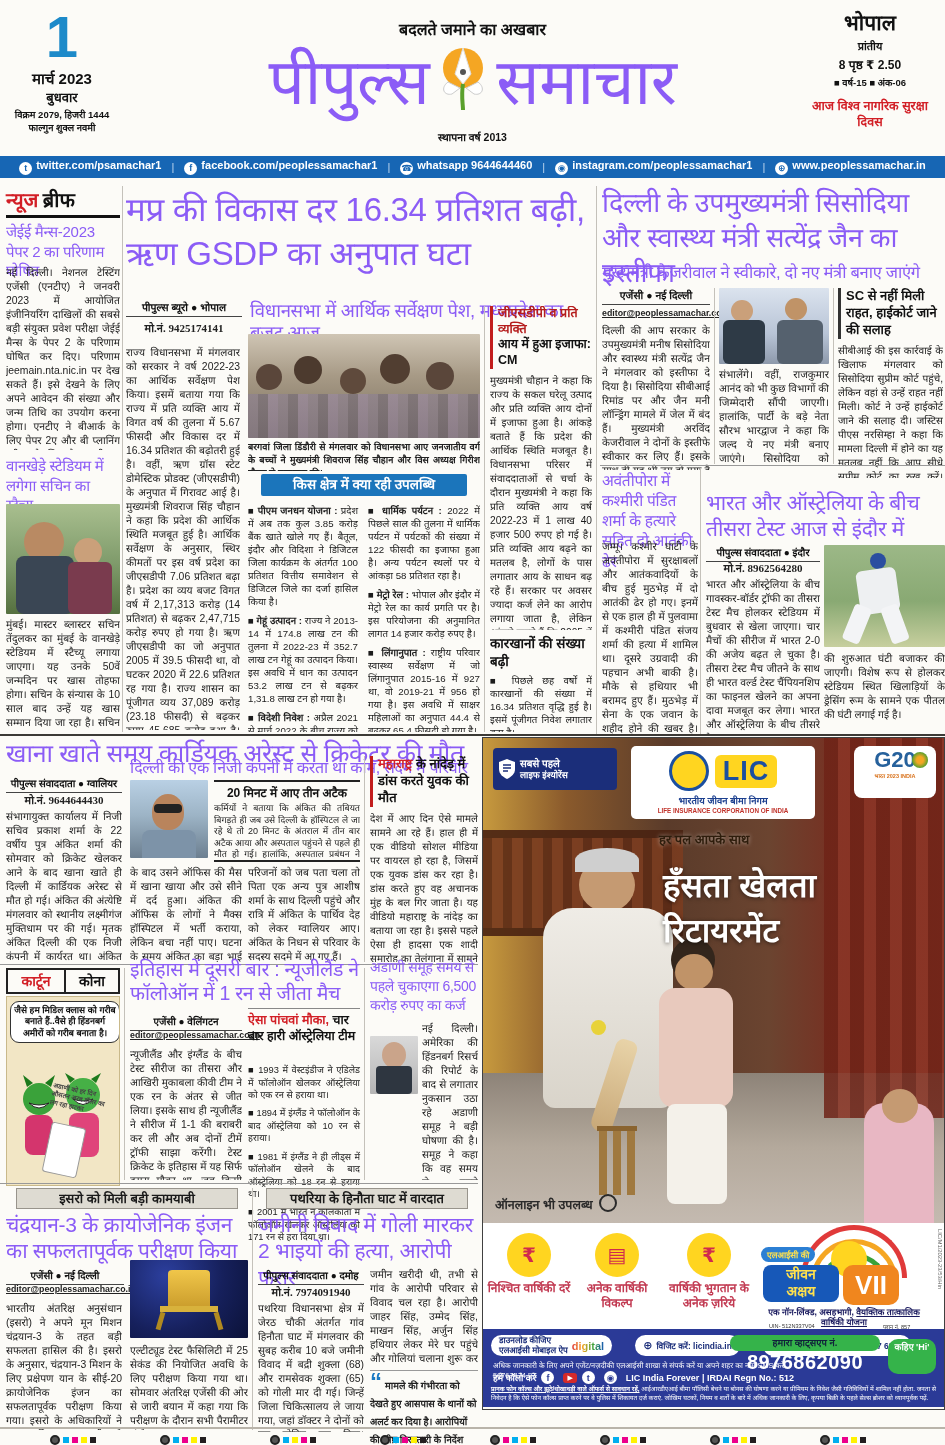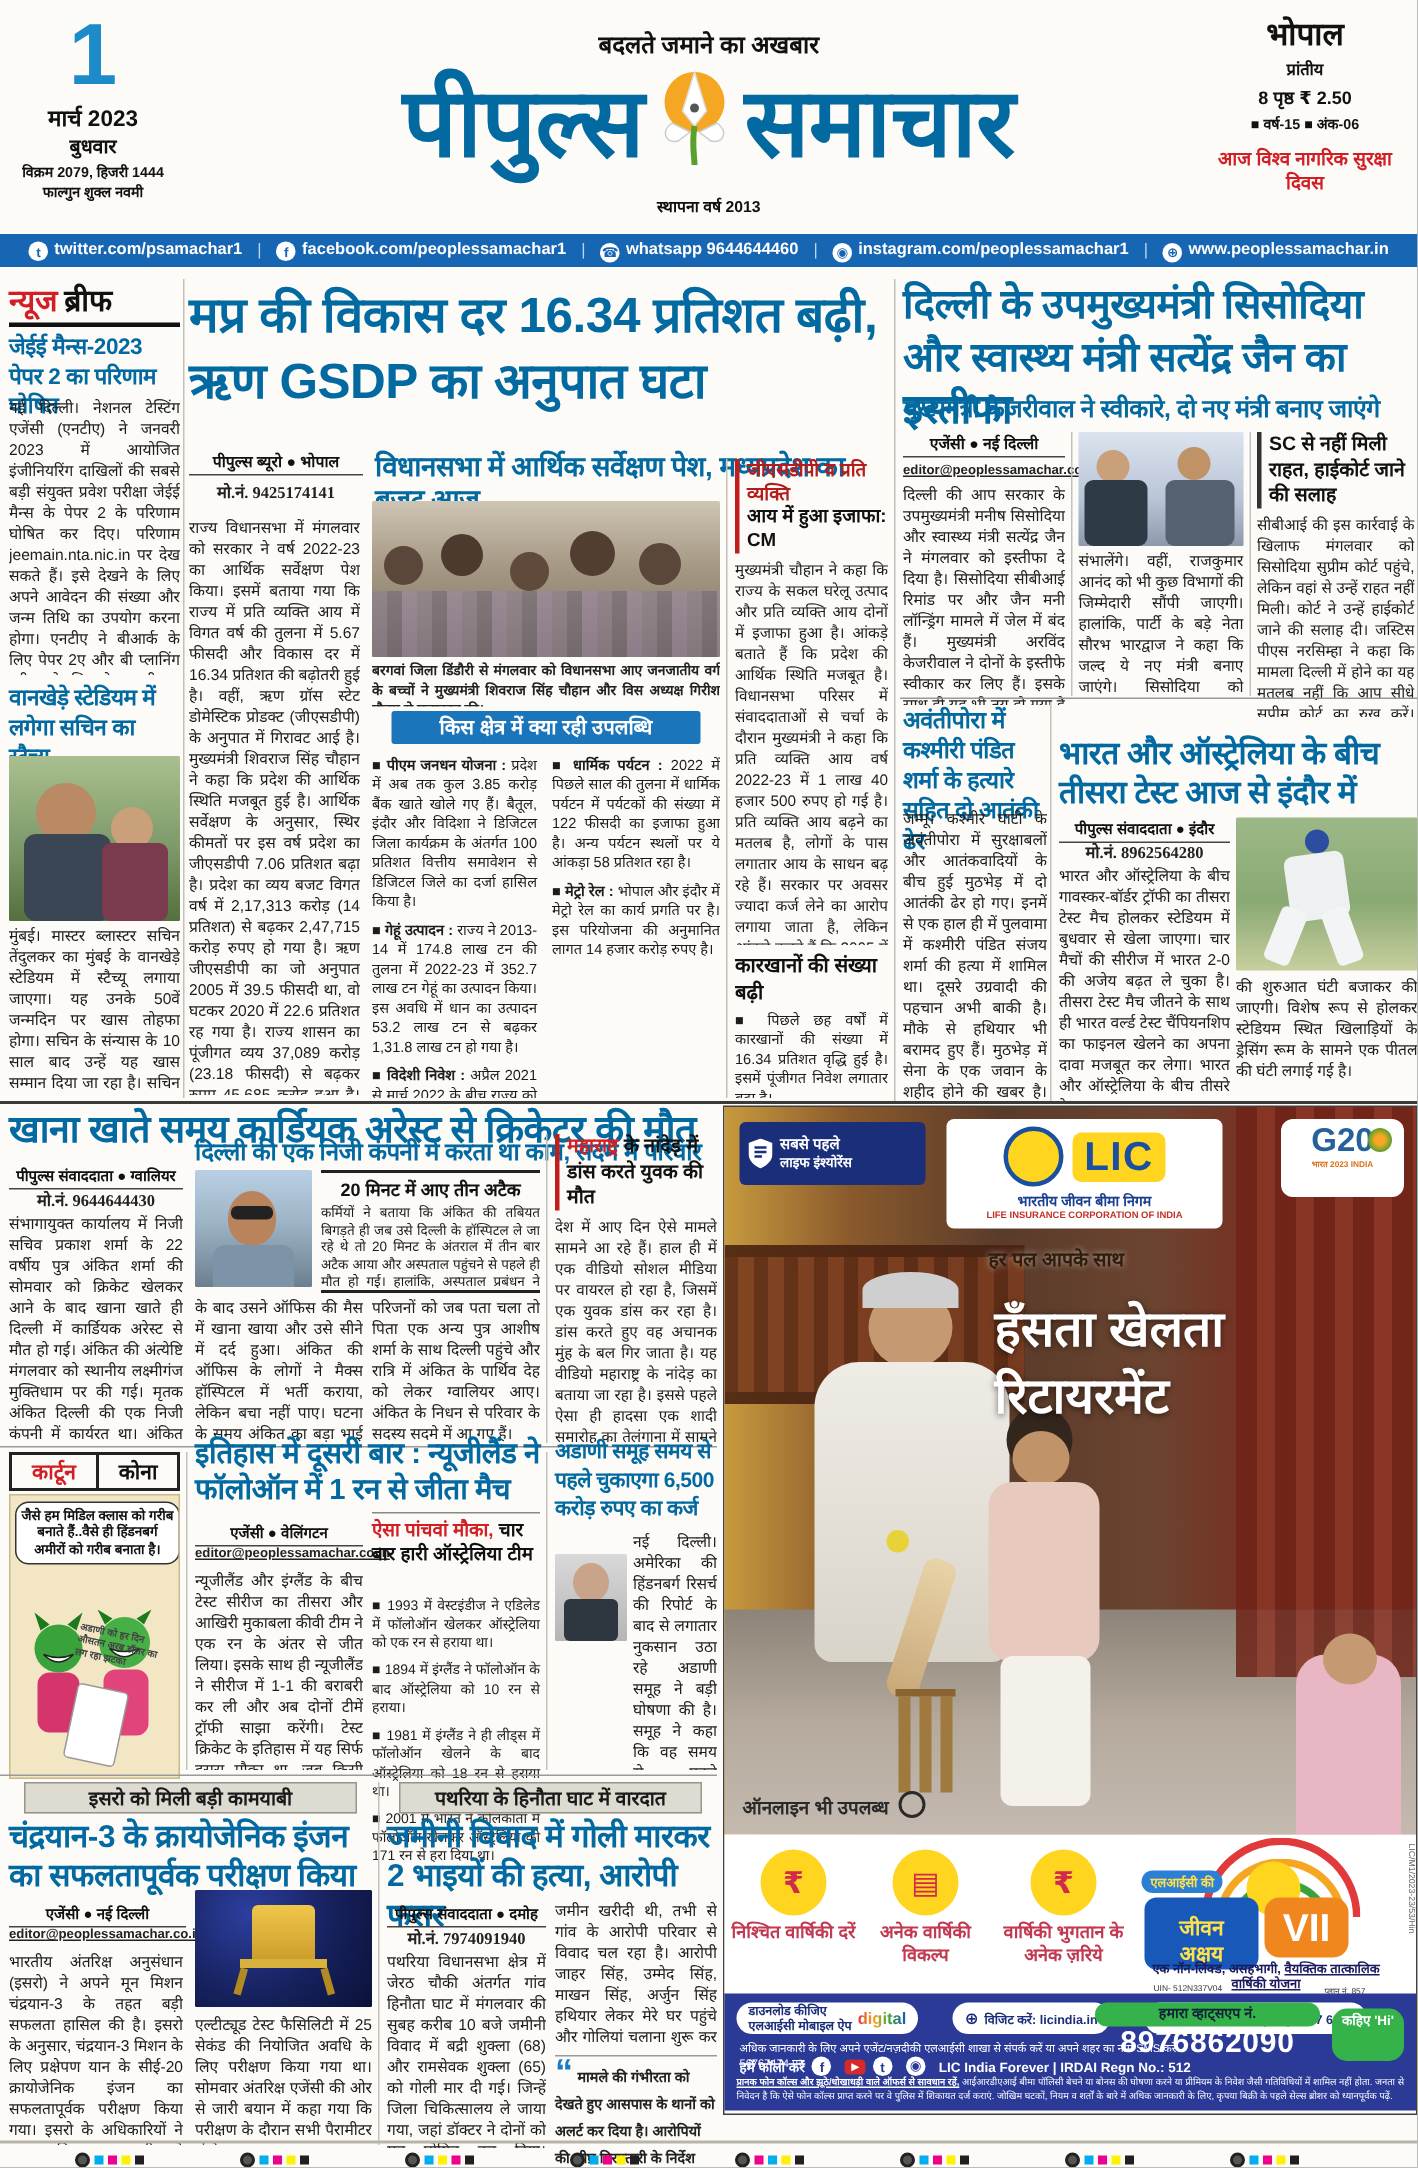--- a/index.html
+++ b/index.html
@@ -1,20 +1,20 @@
 <!DOCTYPE html>
 <html><head>
 <meta charset="utf-8">
 <style>
   html,body{margin:0;padding:0;background:#888;}
   .page{position:relative;width:945px;height:1445px;background:#fcfbf7;overflow:hidden;
         font-family:"Liberation Sans","DejaVu Sans",sans-serif;color:#111;}
   .abs{position:absolute;}
   .ctr{text-align:center;}
-  .hl{font-weight:700;color:#0369a1;letter-spacing:-.3px;}
+  .hl{font-weight:400;color:#8b5cf6;letter-spacing:-.3px;}
   .col{font-size:10.4px;line-height:14px;text-align:justify;color:#1c1c1c;overflow:hidden;}
   .byl{font-weight:700;font-size:10.5px;text-align:center;color:#111;border-bottom:1px solid #444;padding-bottom:2px;}
   .phone{font-family:"Liberation Serif",serif;font-weight:700;font-size:11px;text-align:center;color:#222;}
   .email{font-weight:700;font-size:8.8px;text-align:center;text-decoration:underline;color:#222;}
   .vline{position:absolute;width:1px;background:#c4c1ba;}
   .hrule{position:absolute;background:#55514a;}
   .kicker{background:#dedbd2;border:1px solid #98948c;font-weight:700;text-align:center;color:#1a1a1a;}
   .ph{position:absolute;overflow:hidden;border-radius:1px;}
   .cap{font-size:9.3px;font-weight:700;line-height:13px;text-align:justify;color:#222;}
   .bl{font-weight:700;}
@@ -124,20 +124,21 @@
     <div style="width:206px;margin:0 auto;height:22px;line-height:22px;background:#1b75bb;color:#fff;font-size:13.5px;font-weight:700;text-align:center;border-radius:2px;">किस क्षेत्र में क्या रही उपलब्धि</div>
     <div style="display:flex;gap:10px;margin-top:8px;">
       <div style="width:110px;">
         <div class="boxit"><span class="bl">■ पीएम जनधन योजना :</span><span> प्रदेश में अब तक कुल 3.85 करोड़ बैंक खाते खोले गए हैं। बैतूल, इंदौर और विदिशा ने डिजिटल जिला कार्यक्रम के अंतर्गत 100 प्रतिशत वित्तीय समावेशन से डिजिटल जिले का दर्जा हासिल किया है।</span></div>
         <div class="boxit"><span class="bl">■ गेहूं उत्पादन :</span><span> राज्य ने 2013-14 में 174.8 लाख टन की तुलना में 2022-23 में 352.7 लाख टन गेहूं का उत्पादन किया। इस अवधि में धान का उत्पादन 53.2 लाख टन से बढ़कर 1,31.8 लाख टन हो गया है।</span></div>
         <div class="boxit"><span class="bl">■ विदेशी निवेश :</span><span> अप्रैल 2021 से मार्च 2022 के बीच राज्य को 1,560 करोड़ रुपए का विदेशी निवेश प्राप्त हुआ है।</span></div>
       </div>
       <div style="width:112px;">
         <div class="boxit"><span class="bl">■ धार्मिक पर्यटन :</span><span> 2022 में पिछले साल की तुलना में धार्मिक पर्यटन में पर्यटकों की संख्या में 122 फीसदी का इजाफा हुआ है। अन्य पर्यटन स्थलों पर ये आंकड़ा 58 प्रतिशत रहा है।</span></div>
         <div class="boxit"><span class="bl">■ मेट्रो रेल :</span><span> भोपाल और इंदौर में मेट्रो रेल का कार्य प्रगति पर है। इस परियोजना की अनुमानित लागत 14 हजार करोड़ रुपए है।</span></div>
+        <div class="boxit"><span class="bl">■ लिंगानुपात :</span><span> राष्ट्रीय परिवार स्वास्थ्य सर्वेक्षण में जो लिंगानुपात 2015-16 में 927 था, वो 2019-21 में 956 हो गया है। इस अवधि में साक्षर महिलाओं का अनुपात 44.4 से बढ़कर 65.4 फीसदी हो गया है।</span></div>
       </div>
     </div>
   </div>
 
   <div class="vline" style="left:484px;top:306px;height:426px;"></div>
   <div class="abs" style="left:490px;top:306px;width:102px;height:426px;overflow:hidden;">
     <div style="border-left:3px solid #c21d1d;padding-left:5px;">
       <div style="font-size:12.5px;font-weight:800;color:#b51d1d;line-height:1.25;">जीएसडीपी व प्रति व्यक्ति</div>
       <div style="font-size:12.5px;font-weight:800;line-height:1.25;">आय में हुआ इजाफा: CM</div>
     </div>
@@ -367,21 +368,21 @@
       </div>
 
       <div style="position:absolute;left:278px;top:2px;width:166px;height:102px;">
         <div class="rb" style="left:40px;top:0;width:96px;height:48px;border-width:5px;border-color:#e03a3a;">
           <div class="rb" style="left:4px;top:9px;width:78px;height:39px;border-width:5px;border-color:#f5a623;">
             <div class="rb" style="left:4px;top:9px;width:60px;height:30px;border-width:5px;border-color:#3aa23a;"></div>
           </div>
         </div>
         <div style="position:absolute;left:70px;top:16px;width:36px;height:36px;border-radius:50%;background:#ffd520;"></div>
         <div style="position:absolute;left:0px;top:22px;background:#2b7fd4;color:#ffe14d;font-size:8.5px;font-weight:800;border-radius:8px;padding:2px 6px;">एलआईसी की</div>
-        <div style="position:absolute;left:2px;top:40px;width:76px;height:36px;background:#1758b8;border-radius:8px;color:#ffe14d;font-weight:800;font-size:14px;text-align:center;line-height:1.2;padding-top:12px;">
+        <div style="position:absolute;left:2px;top:40px;width:76px;height:36px;background:#1758b8;border-radius:8px;color:#ffe14d;font-weight:800;font-size:14px;text-align:center;line-height:1.2;padding-top:1px;">
           <div>जीवन</div>
           <div>अक्षय</div>
         </div>
         <div style="position:absolute;left:82px;top:40px;width:56px;height:40px;background:#f0861e;border-radius:10px;color:#fff;font-weight:800;font-size:26px;text-align:center;line-height:40px;">VII</div>
         <div style="position:absolute;left:0;top:82px;width:166px;text-align:center;font-size:8.6px;font-weight:800;color:#1a1a5e;line-height:1.2;">
           <span>एक नॉन-लिंक्ड, असहभागी,</span>
           <span style="text-decoration:underline;">वैयक्तिक तात्कालिक वार्षिकी योजना</span>
         </div>
       </div>
       <div style="position:absolute;left:286px;top:100px;font-size:5.6px;color:#333;">UIN- 512N337V04</div>

